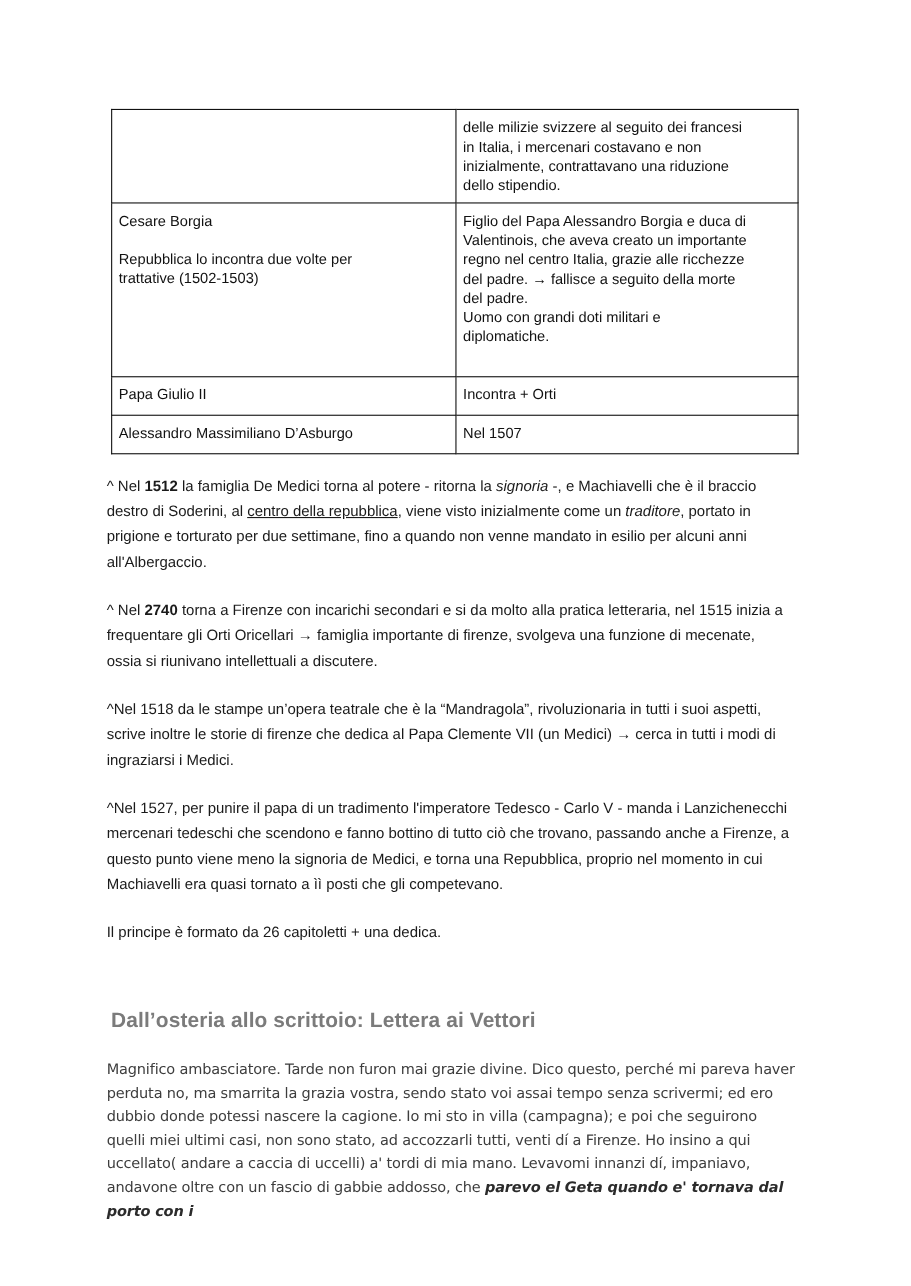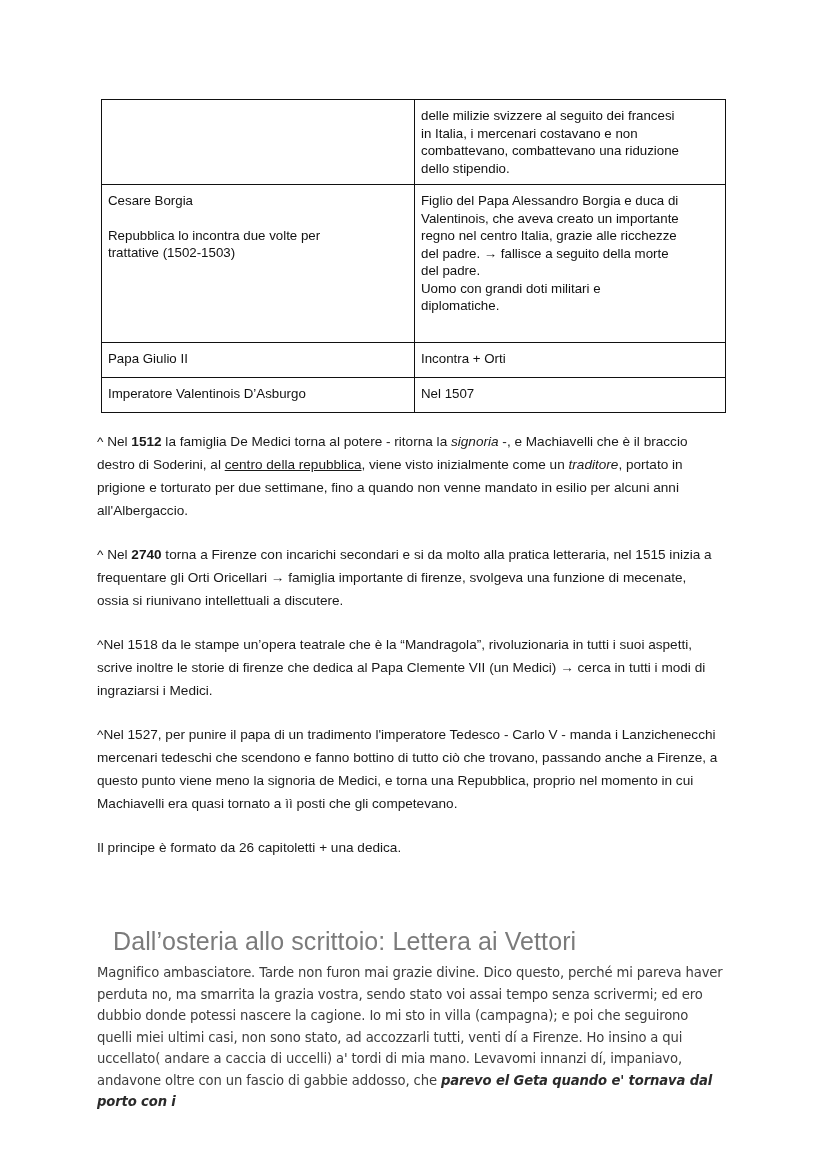--- a/index.html
+++ b/index.html
@@ -66,24 +66,24 @@
     color: #1a1a1a;
     font-family: "Liberation Sans", sans-serif;
     text-align: left;
   }
   p.para b { font-weight: bold; }
   p.para i { font-style: italic; }
   p.para u { text-decoration: underline; }
 
   
   h2.section-heading {
-    margin: 16px;
+    margin: 4px;
     padding: 0;
-    font-size: 25px;
-    font-weight: normal;
+    font-size: 19px;
+    font-weight: bold;
     color: #7b7b7b;
     font-family: "Liberation Sans", sans-serif;
     line-height: 26px;
     letter-spacing: 0.1px;
   }
   .heading-area {
     position: absolute;
     left: 97px;
     top: 912px;
     width: 640px;
@@ -121,21 +121,21 @@
       <colgroup>
           <col class="c1">
           <col class="c2">
         </colgroup>
       <tbody>
         <tr class="row1">
           <td></td>
           <td>
             <span class="cell-line">delle milizie svizzere al seguito dei francesi</span>
             <span class="cell-line">in Italia, i mercenari costavano e non</span>
-            <span class="cell-line">combattevano, combattevano una riduzione</span>
+            <span class="cell-line">inizialmente, contrattavano una riduzione</span>
             <span class="cell-line">dello stipendio.</span>
           </td>
         </tr>
         <tr class="row2">
           <td>
             <span class="cell-line">Cesare Borgia</span>
             <span class="cell-gap"></span>
             <span class="cell-line">Repubblica lo incontra due volte per</span>
             <span class="cell-line">trattative (1502-1503)</span>
           </td>
@@ -152,21 +152,21 @@
         <tr class="row3">
           <td>
             <span class="cell-line">Papa Giulio II</span>
           </td>
           <td>
             <span class="cell-line">Incontra + Orti</span>
           </td>
         </tr>
         <tr class="row4">
           <td>
-            <span class="cell-line">Imperatore Valentinois D’Asburgo</span>
+            <span class="cell-line">Alessandro Massimiliano D’Asburgo</span>
           </td>
           <td>
             <span class="cell-line">Nel 1507</span>
           </td>
         </tr>
       </tbody>
     </table>
   </div>
 
   <div class="body-area">

